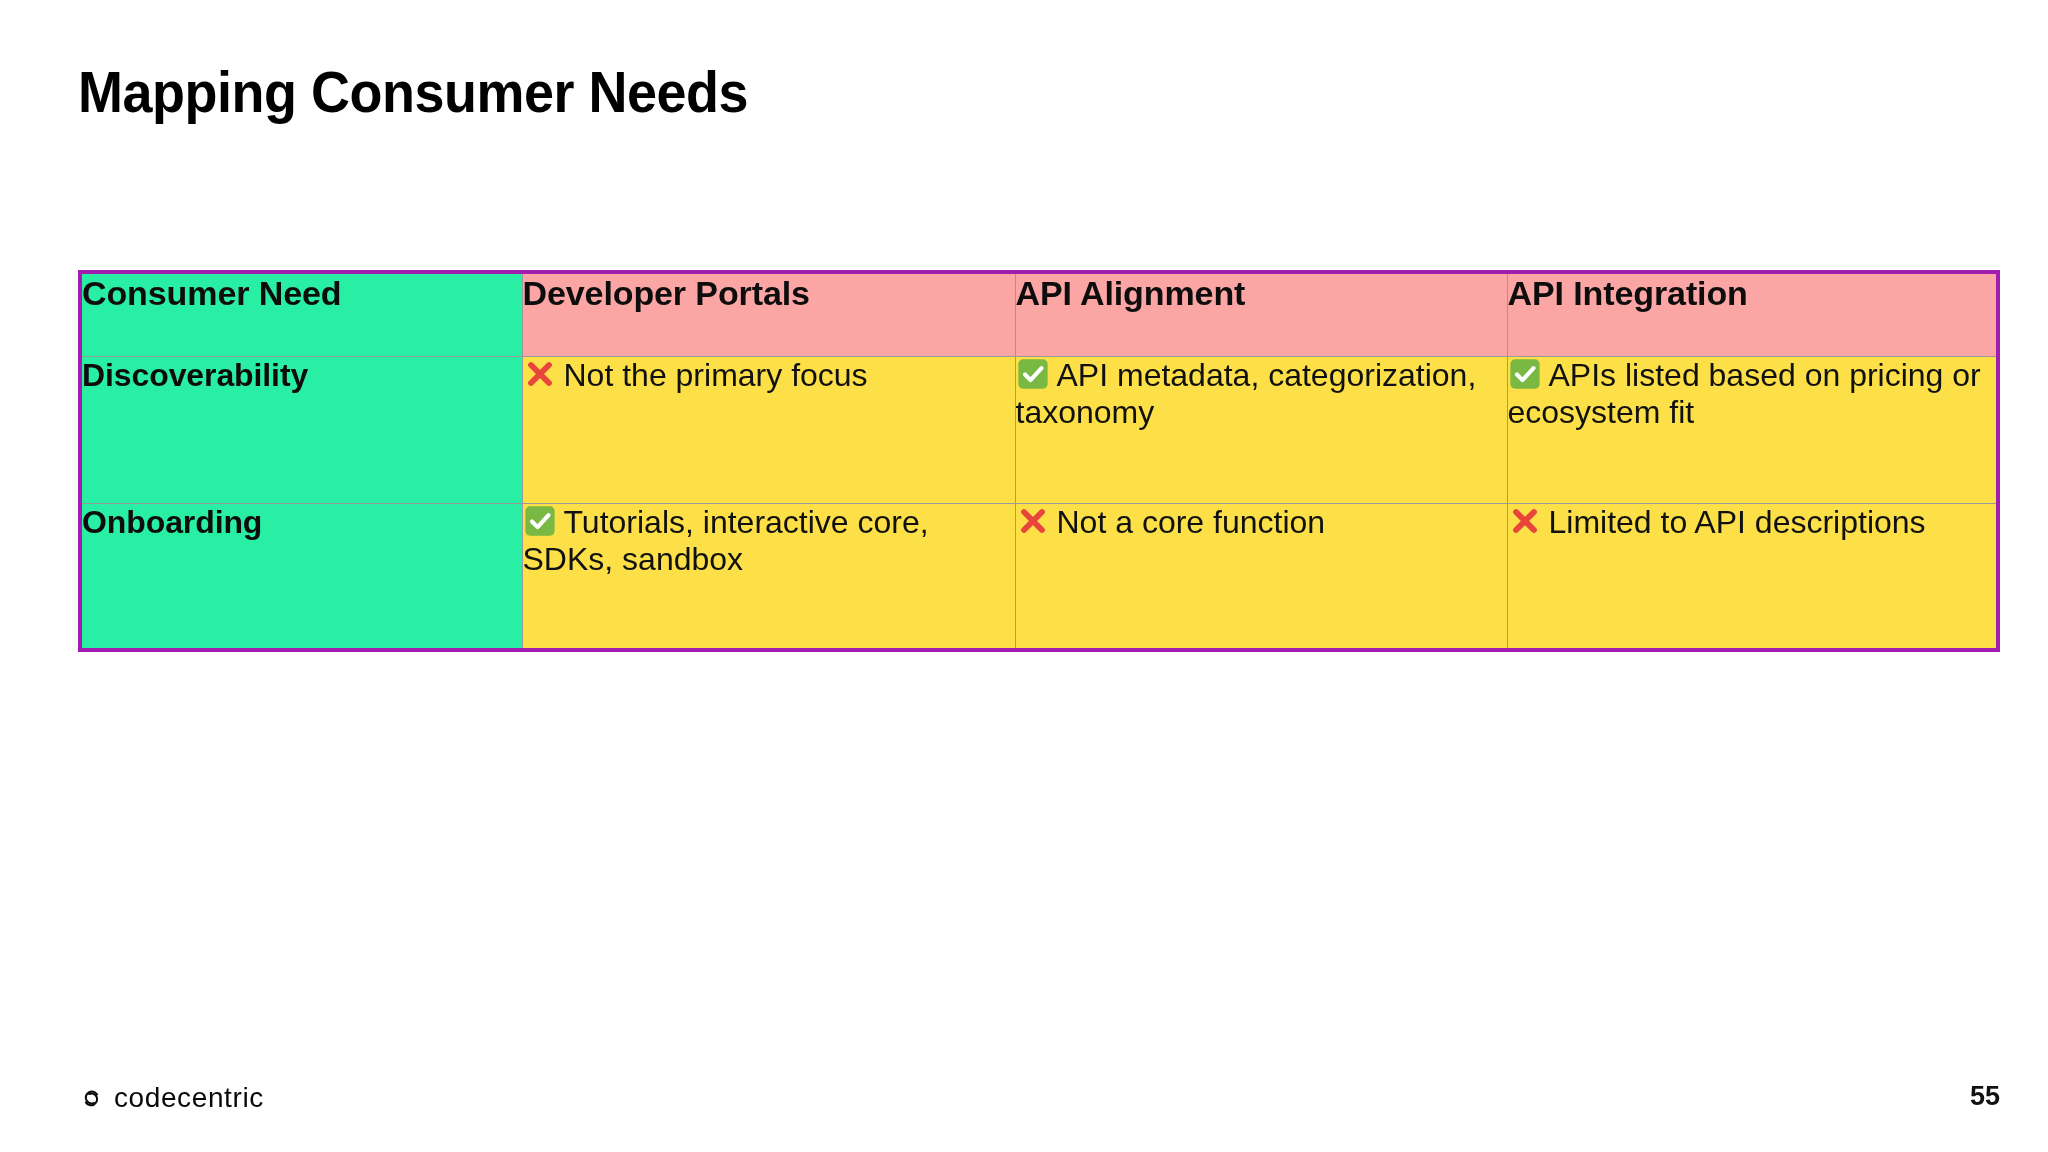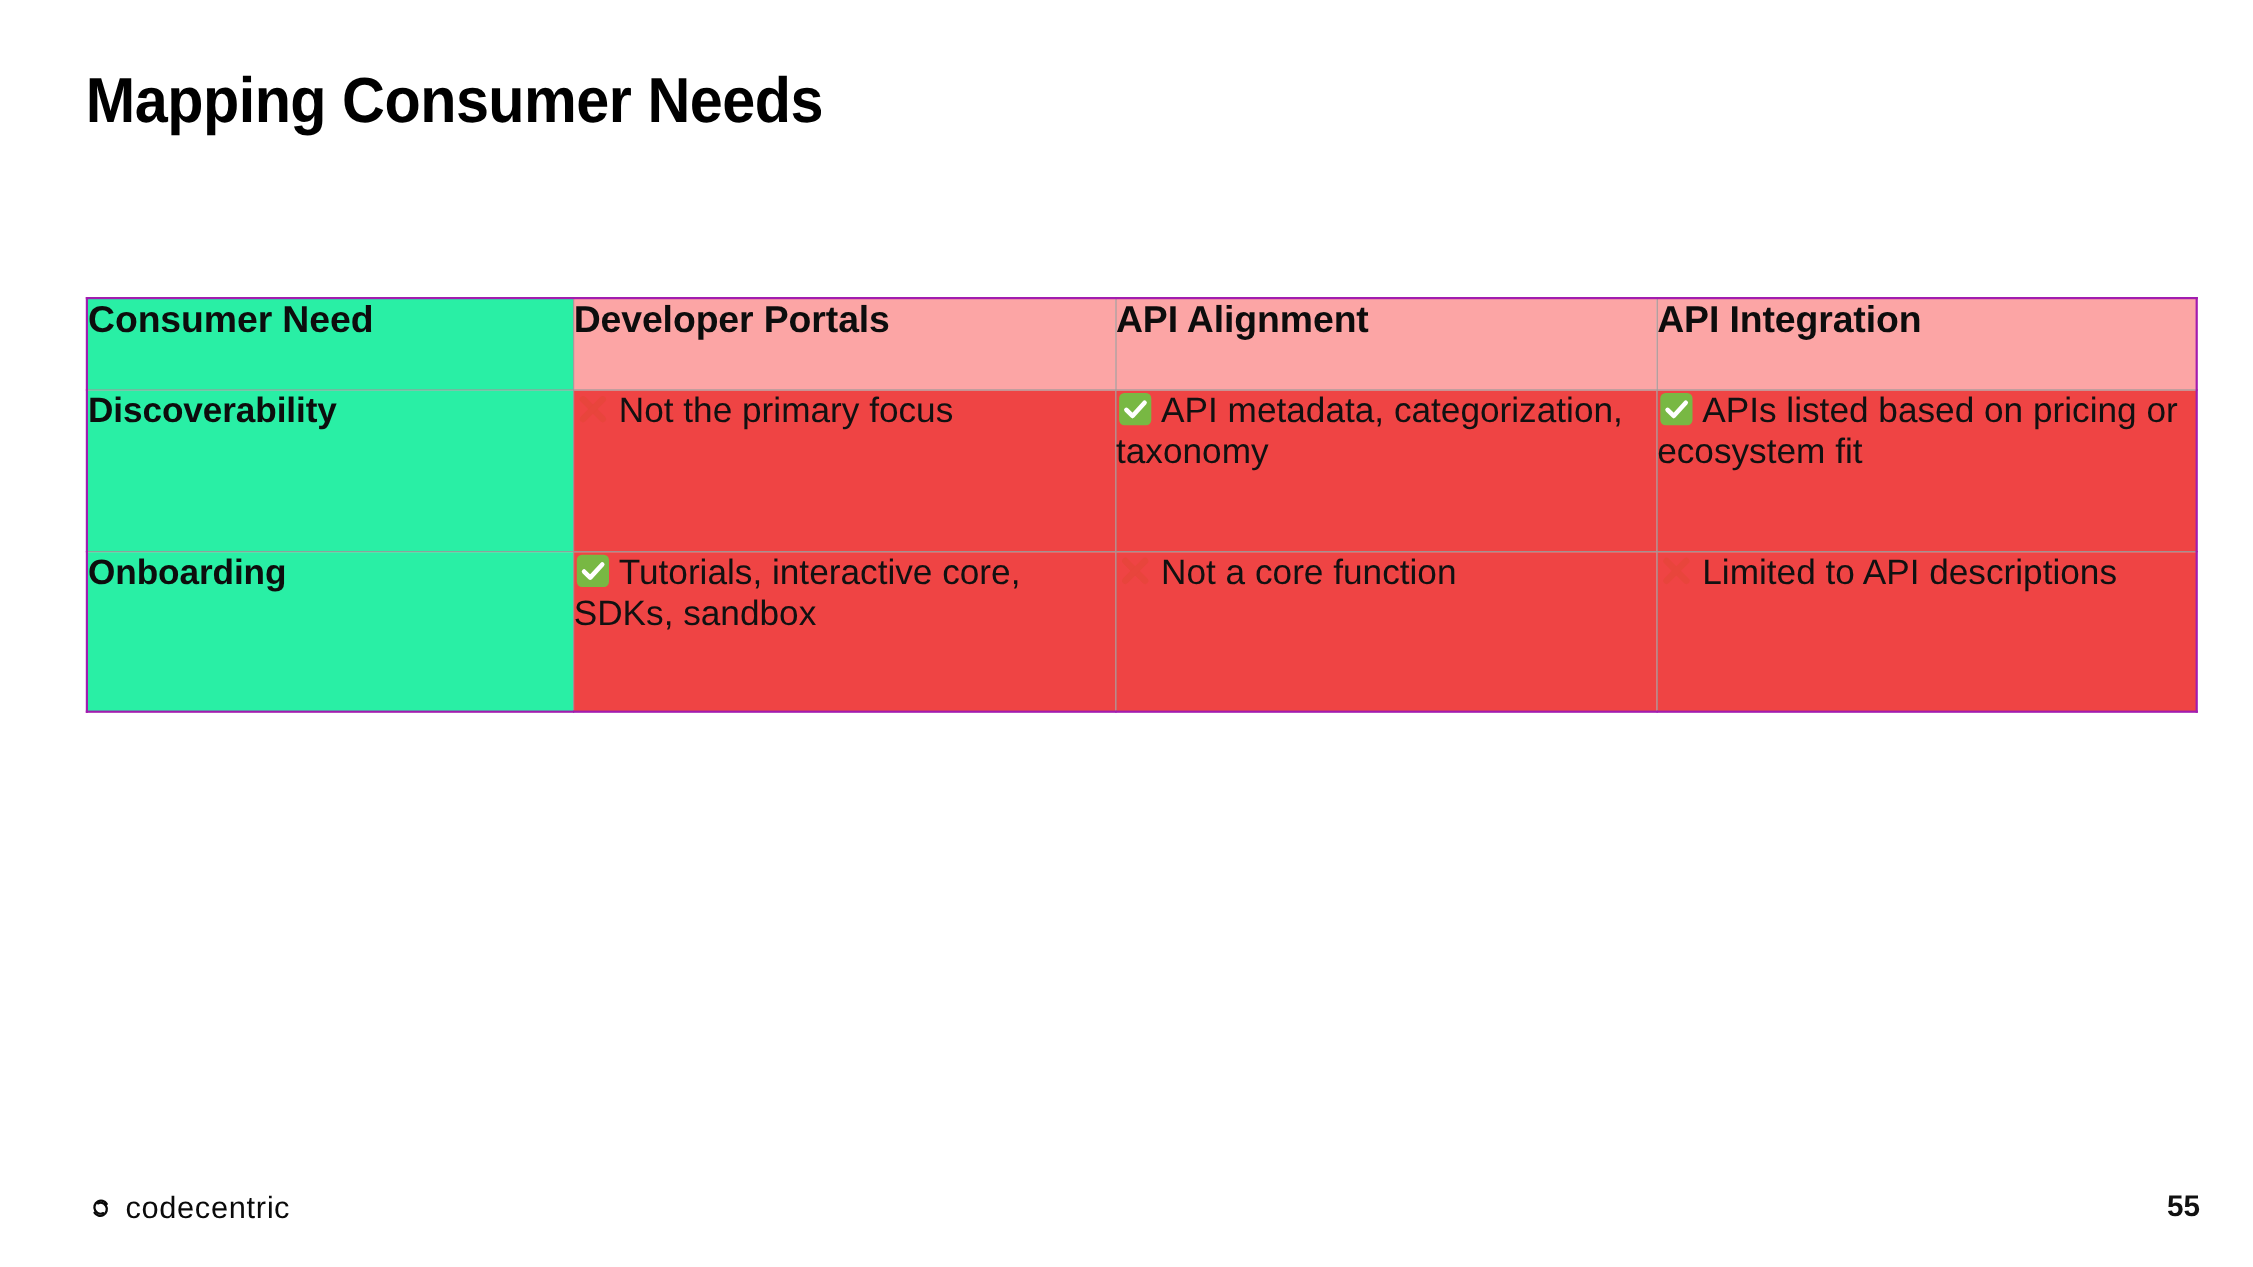--- a/index.html
+++ b/index.html
@@ -35,21 +35,21 @@
   .table-wrap {
     position: absolute;
     left: 78px;
     top: 270px;
     width: 1918px;
   }
   table.needs-table {
     border-collapse: collapse;
     table-layout: fixed;
     width: 1918px;
-    border: 2px solid #a21caf;
+    border: 4px solid #a21caf;
   }
   table.needs-table td, table.needs-table th {
     border: 1px solid #9a9a9a;
     padding: 0;
     vertical-align: top;
     text-align: left;
   }
 
   col.c1 { width: 442px; }
   col.c2 { width: 493px; }
@@ -78,21 +78,21 @@
     font-family: "Liberation Sans Narrow", "Liberation Sans", sans-serif;
     font-weight: 700;
     font-size: 32px;
     color: #0d0d0d;
     padding: 22px 0 0 20px;
     letter-spacing: -0.1px;
   }
 
   
   td.cell {
-    background: #ef4444;
+    background: #fde047;
     font-size: 32px;
     line-height: 1.16;
     color: #111111;
     padding: 18px 14px 14px 18px;
   }
   td.cell.empty {
     background: #EDEDED;
   }
 
   tr.r1 td, tr.r1 th { height: 146px; }

